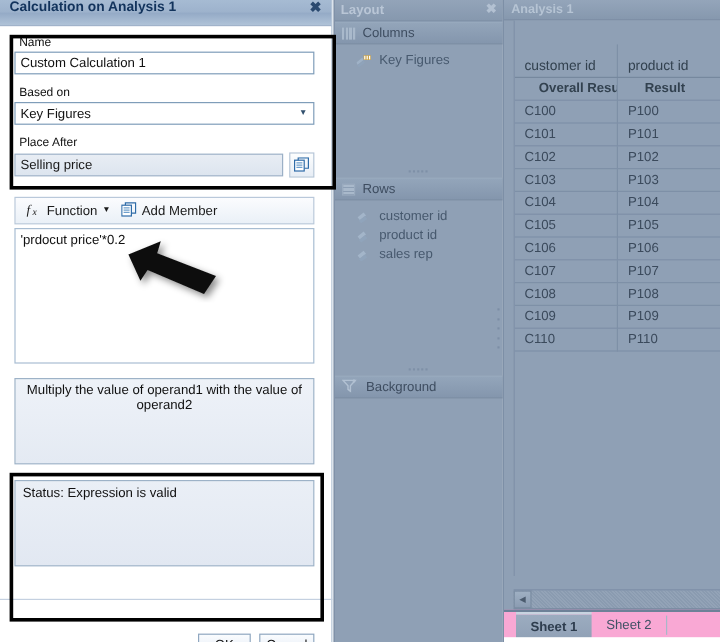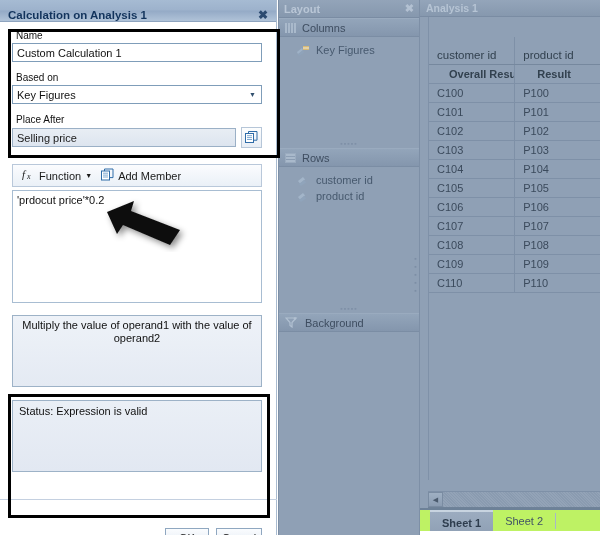--- a/index.html
+++ b/index.html
@@ -219,21 +219,21 @@
     border: 1px solid #7a8ca2;
     box-sizing: border-box;
     display: flex; align-items: center; justify-content: center;
     font-size: 7px; color: #4b5b6e;
     cursor: pointer;
   }
   .sheet-bar {
     position: absolute;
     left: 0; right: 0; bottom: 0;
     height: 27px;
-    background: #bef264;
+    background: #f9a8d4;
     border-top: 2px solid #5f7siggins;
     border-top: 2px solid #6d8198;
     display: flex;
     align-items: flex-start;
     padding-left: 10px;
     box-sizing: border-box;
   }
   .sheet-tab {
     height: 22px;
     display: flex;
@@ -270,21 +270,21 @@
     height: 535px;
     background: #ffffff;
     border-right: 1px solid #a9bbd0;
     box-sizing: border-box;
   }
   .dlg-titlebar {
     height: 22px;
     background: linear-gradient(to bottom,#a6bbd3 0%, #9db2cc 48%, #94aac6 52%, #b0c3d8 100%);
     border-bottom: 1px solid #8ea4bf;
     display: flex;
-    align-items: flex-end;
+    align-items: flex-start;
     padding: 0 6px 0 8px;
     box-sizing: border-box;
   }
   .dlg-titlebar .title {
     flex: 1;
     font-weight: bold;
     font-size: 11.5px;
     color: #12335c;
   }
   .dlg-close {
@@ -485,20 +485,29 @@
         <span>customer id</span>
       </div>
       <div class="lay-item">
         <span class="dim-icon">
           <svg width="13" height="11" viewBox="0 0 13 11">
             <path d="M1 6 L6 2 L8 4.5 L3 8.5 Z" fill="#a3b5c9"></path>
             <path d="M2 9 L7 5 L9 7.5 L4 11 Z" fill="#90a4bb"></path>
           </svg>
         </span>
         <span>product id</span>
+      </div>
+      <div class="lay-item">
+        <span class="dim-icon">
+          <svg width="13" height="11" viewBox="0 0 13 11">
+            <path d="M1 6 L6 2 L8 4.5 L3 8.5 Z" fill="#a3b5c9"></path>
+            <path d="M2 9 L7 5 L9 7.5 L4 11 Z" fill="#90a4bb"></path>
+          </svg>
+        </span>
+        <span>sales rep</span>
       </div>
     </div>
     <div class="grip">▪▪▪▪▪</div>
 
     <div class="section-hdr">
       <span>
         <svg width="14" height="12" viewBox="0 0 14 12">
           <path d="M1 2 L11 2 L7 6.5 L7 11 L5 9.5 L5 6.5 Z" fill="none" stroke="#b2c1d2" stroke-width="1.2"></path>
           <path d="M10 1 L10 4 M8.7 2.4 L11.3 2.4" stroke="#b2c1d2" stroke-width="1"></path>
         </svg>

